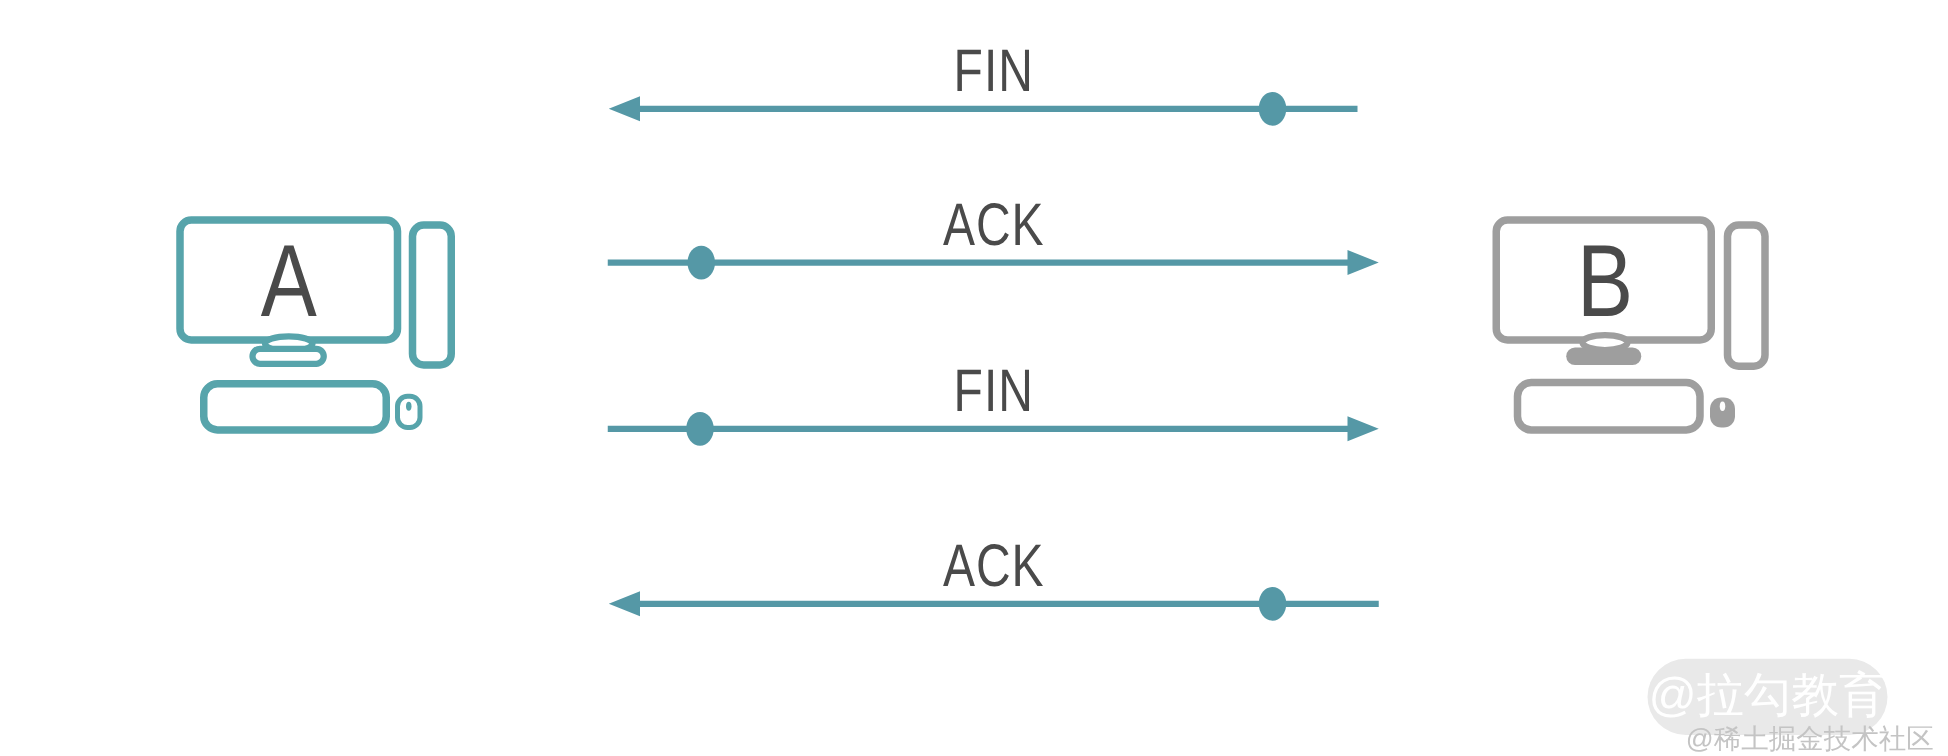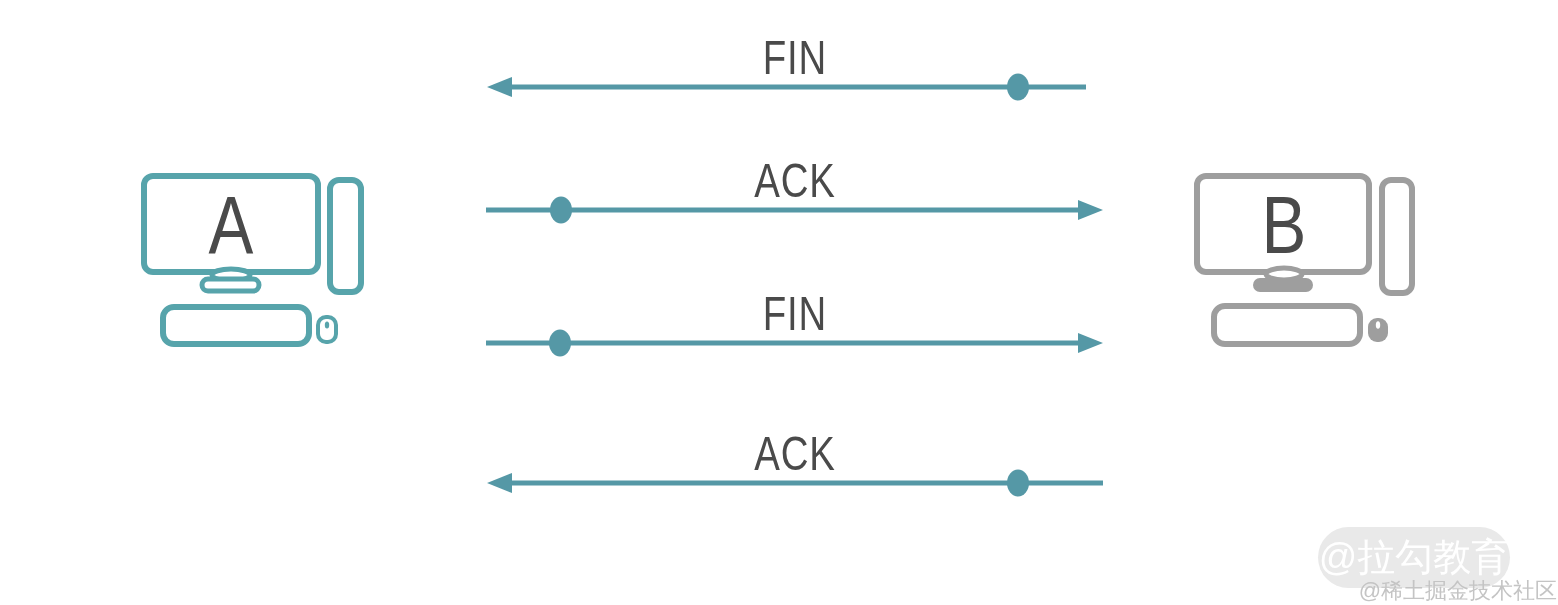--- a/index.html
+++ b/index.html
@@ -57,21 +57,21 @@
     border-radius: 31px;
     background: #e9e9e9;
     color: #ffffff;
     font-size: 38px;
     line-height: 61px;
     text-align: center;
     white-space: nowrap;
   }
   .wm-credit {
     position: absolute;
-    right: 1px;
+    right: 11px;
     top: 576px;
     font-size: 22px;
     color: #c4c4c4;
     white-space: nowrap;
   }
 </style>
 </head>
 <body>
 
 <div class="canvas">

